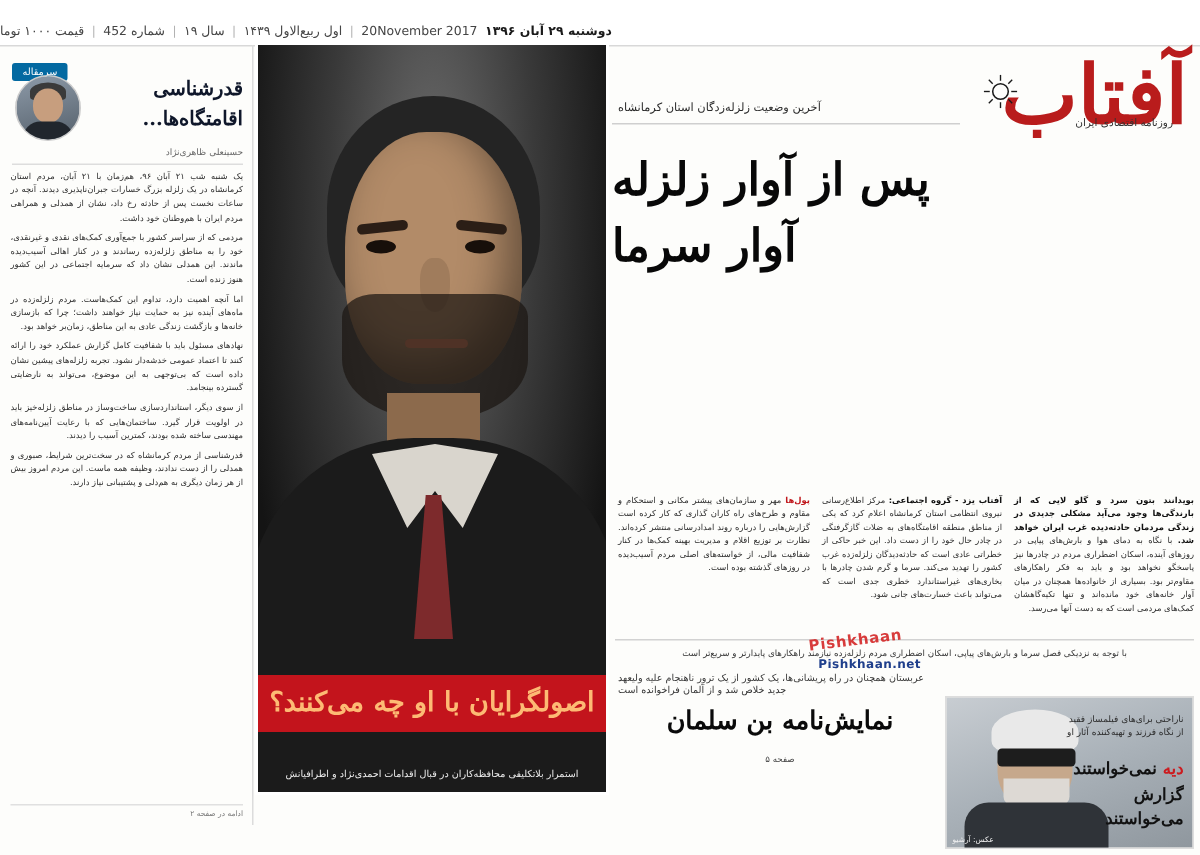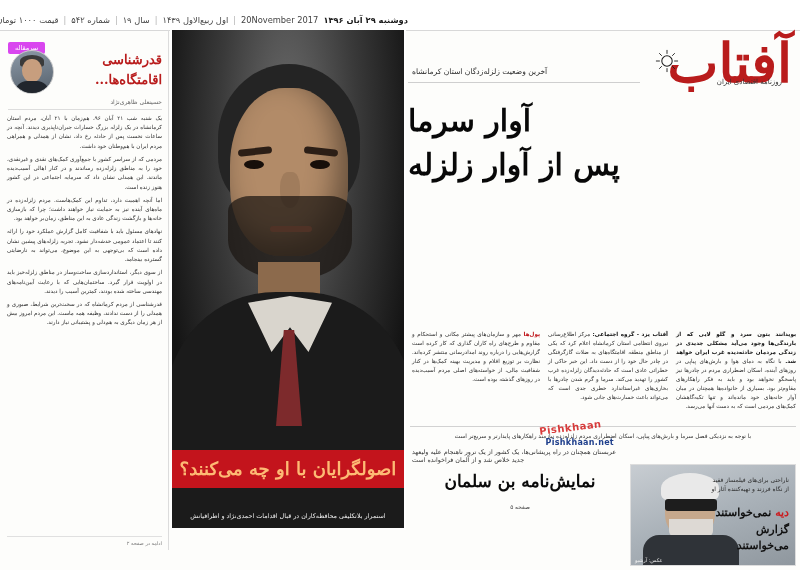--- a/index.html
+++ b/index.html
@@ -469,38 +469,38 @@
     width: 168px;
     height: 524px;
     border-left: none;
     box-sizing: border-box;
     padding: 0 6px;
   }
   .lc-tag {
     position: absolute;
     top: 14px;
     left: 8px;
-    background: #d946ef;
+    background: #0369a1;
     color: #fff;
     font-size: 6.5px;
     padding: 2px 7px;
     border-radius: 2px;
   }
   .lc-head {
     position: absolute;
     top: 22px;
     right: 6px;
     width: 106px;
     text-align: right;
   }
   .lc-head-1 {
     font-family: "DejaVu Serif", "Liberation Serif", serif;
     font-size: 13px;
     font-weight: bold;
-    color: #b91c1c;
+    color: #0f172a;
     line-height: 1.5;
   }
   .lc-avatar {
     position: absolute;
     top: 22px;
     left: 10px;
     width: 42px;
     height: 42px;
     border-radius: 50%;
     background: linear-gradient(165deg, #8d9aa8, #55606b);
@@ -585,21 +585,21 @@
   <div class="masthead"></div>
 
   <div class="date-bar">
     <span class="strong">دوشنبه ۲۹ آبان ۱۳۹۶</span>
     <span class="muted">20November 2017</span>
     <span class="sep">|</span>
     <span class="muted">اول ربیع‌الاول ۱۴۳۹</span>
     <span class="sep">|</span>
     <span class="muted">سال ۱۹</span>
     <span class="sep">|</span>
-    <span class="muted">شماره ۵۴۲</span>
+    <span class="muted">شماره 452</span>
     <span class="sep">|</span>
     <span class="muted">قیمت ۱۰۰۰ تومان</span>
   </div>
 
   <div class="logo-block">
     <div class="logo-word">آفتاب</div>
     <div class="logo-sub">روزنامه اقتصادی ایران</div>
     <svg class="logo-mark" viewBox="0 0 40 40">
       <circle cx="20" cy="20" r="8" fill="none" stroke="#1a1a1a" stroke-width="1.6"></circle>
       <g stroke="#1a1a1a" stroke-width="1.4">
@@ -611,22 +611,22 @@
         <line x1="28" y1="28" x2="32" y2="32"></line>
         <line x1="32" y1="8" x2="28" y2="12"></line>
         <line x1="12" y1="28" x2="8" y2="32"></line>
       </g>
     </svg>
   </div>
 
   <div class="lead-zone">
     <div class="lead-kicker">آخرین وضعیت زلزله‌زدگان استان کرمانشاه</div>
     <div class="lead-title">
+      <div>پس از آوار زلزله</div>
       <div>آوار سرما</div>
-      <div>پس از آوار زلزله</div>
     </div>
   </div>
 
   <div class="right-body">
     <div class="rb-col c1">
       <span class="rb-lead">بویدانند بتون سرد و گلو لایی که از بارندگی‌ها وجود می‌آید مشکلی جدیدی در زندگی مردمان حادثه‌دیده غرب ایران خواهد شد.</span>
       <span>با نگاه به دمای هوا و بارش‌های پیاپی در روزهای آینده، اسکان اضطراری مردم در چادرها نیز پاسخگو نخواهد بود و باید به فکر راهکارهای مقاوم‌تر بود. بسیاری از خانواده‌ها همچنان در میان آوار خانه‌های خود مانده‌اند و تنها تکیه‌گاهشان کمک‌های مردمی است که به دست آنها می‌رسد.</span>
     </div>
     <div class="rb-col c2">
       <span class="rb-lead">آفتاب یزد - گروه اجتماعی:</span>

